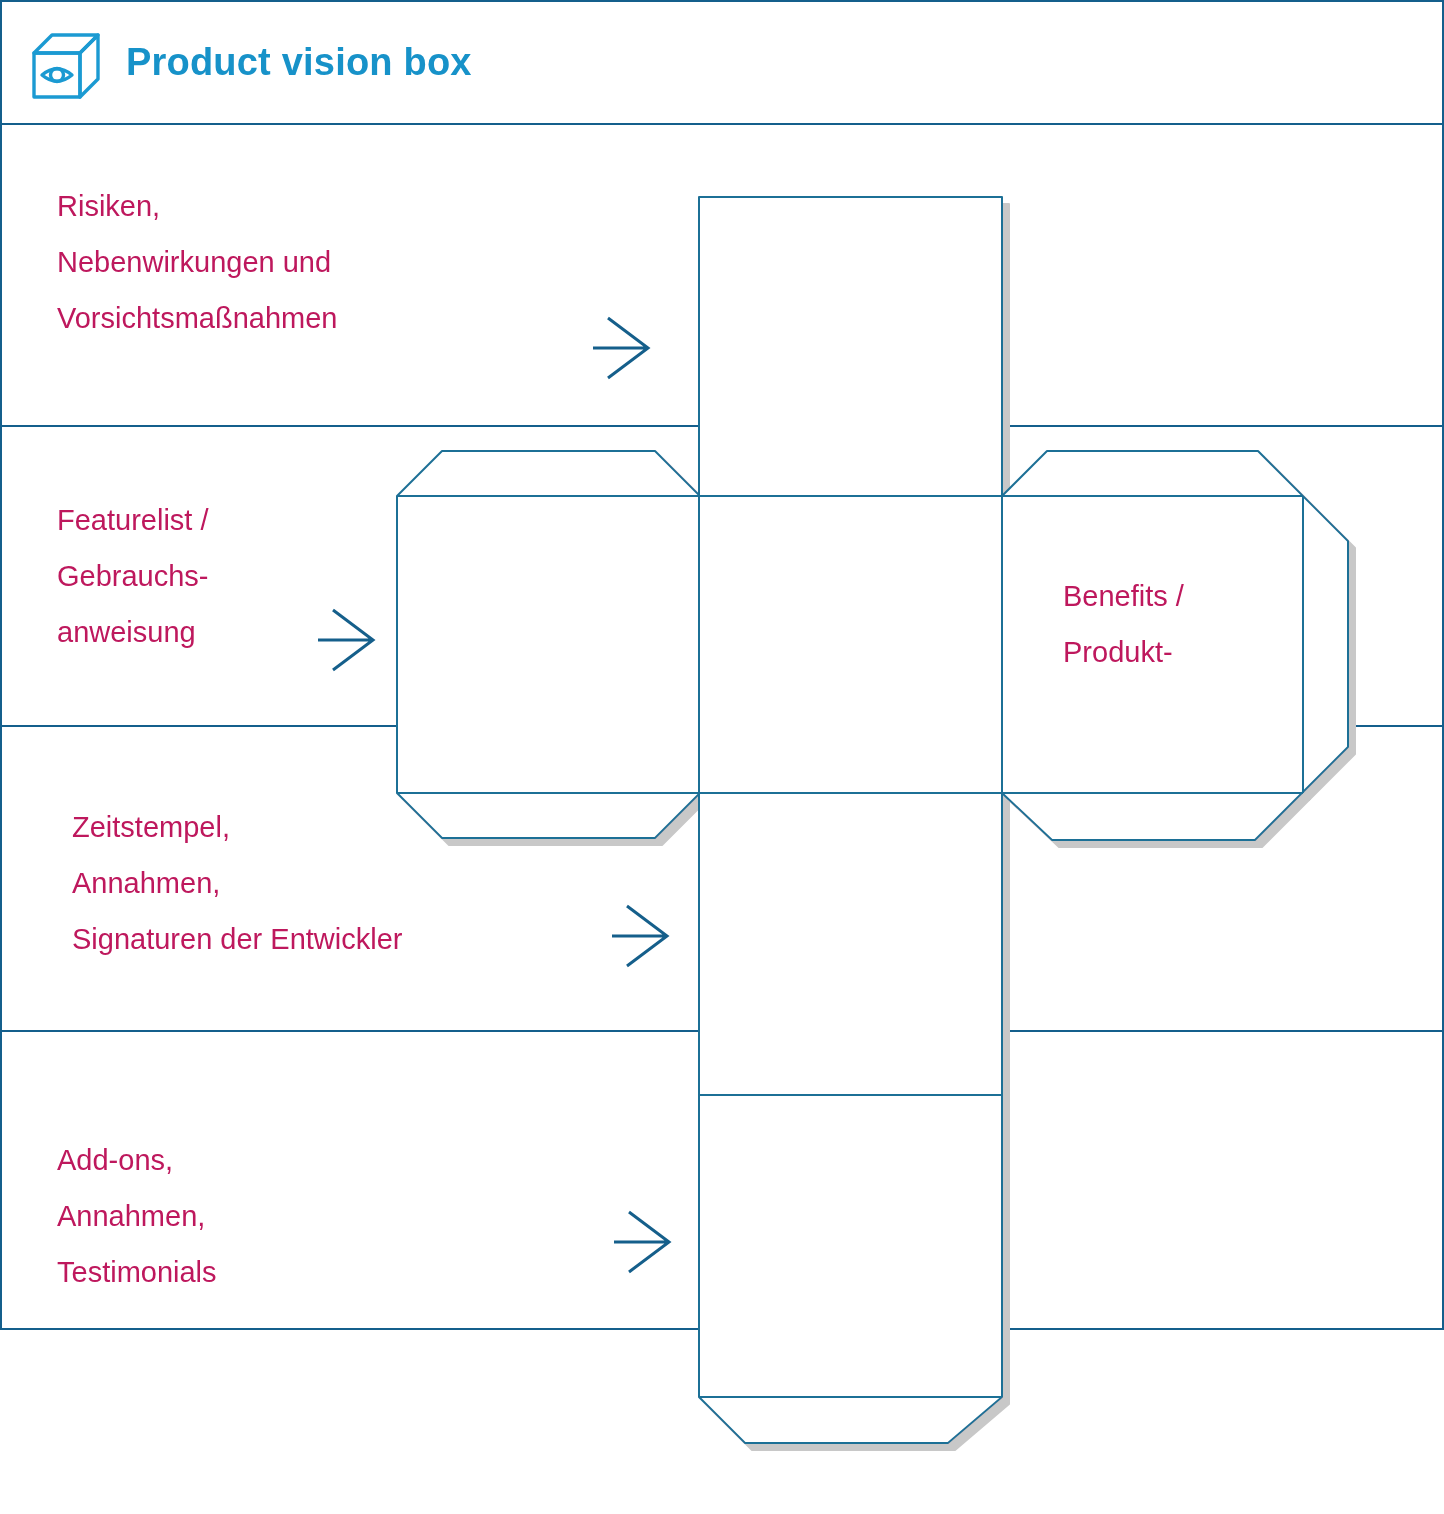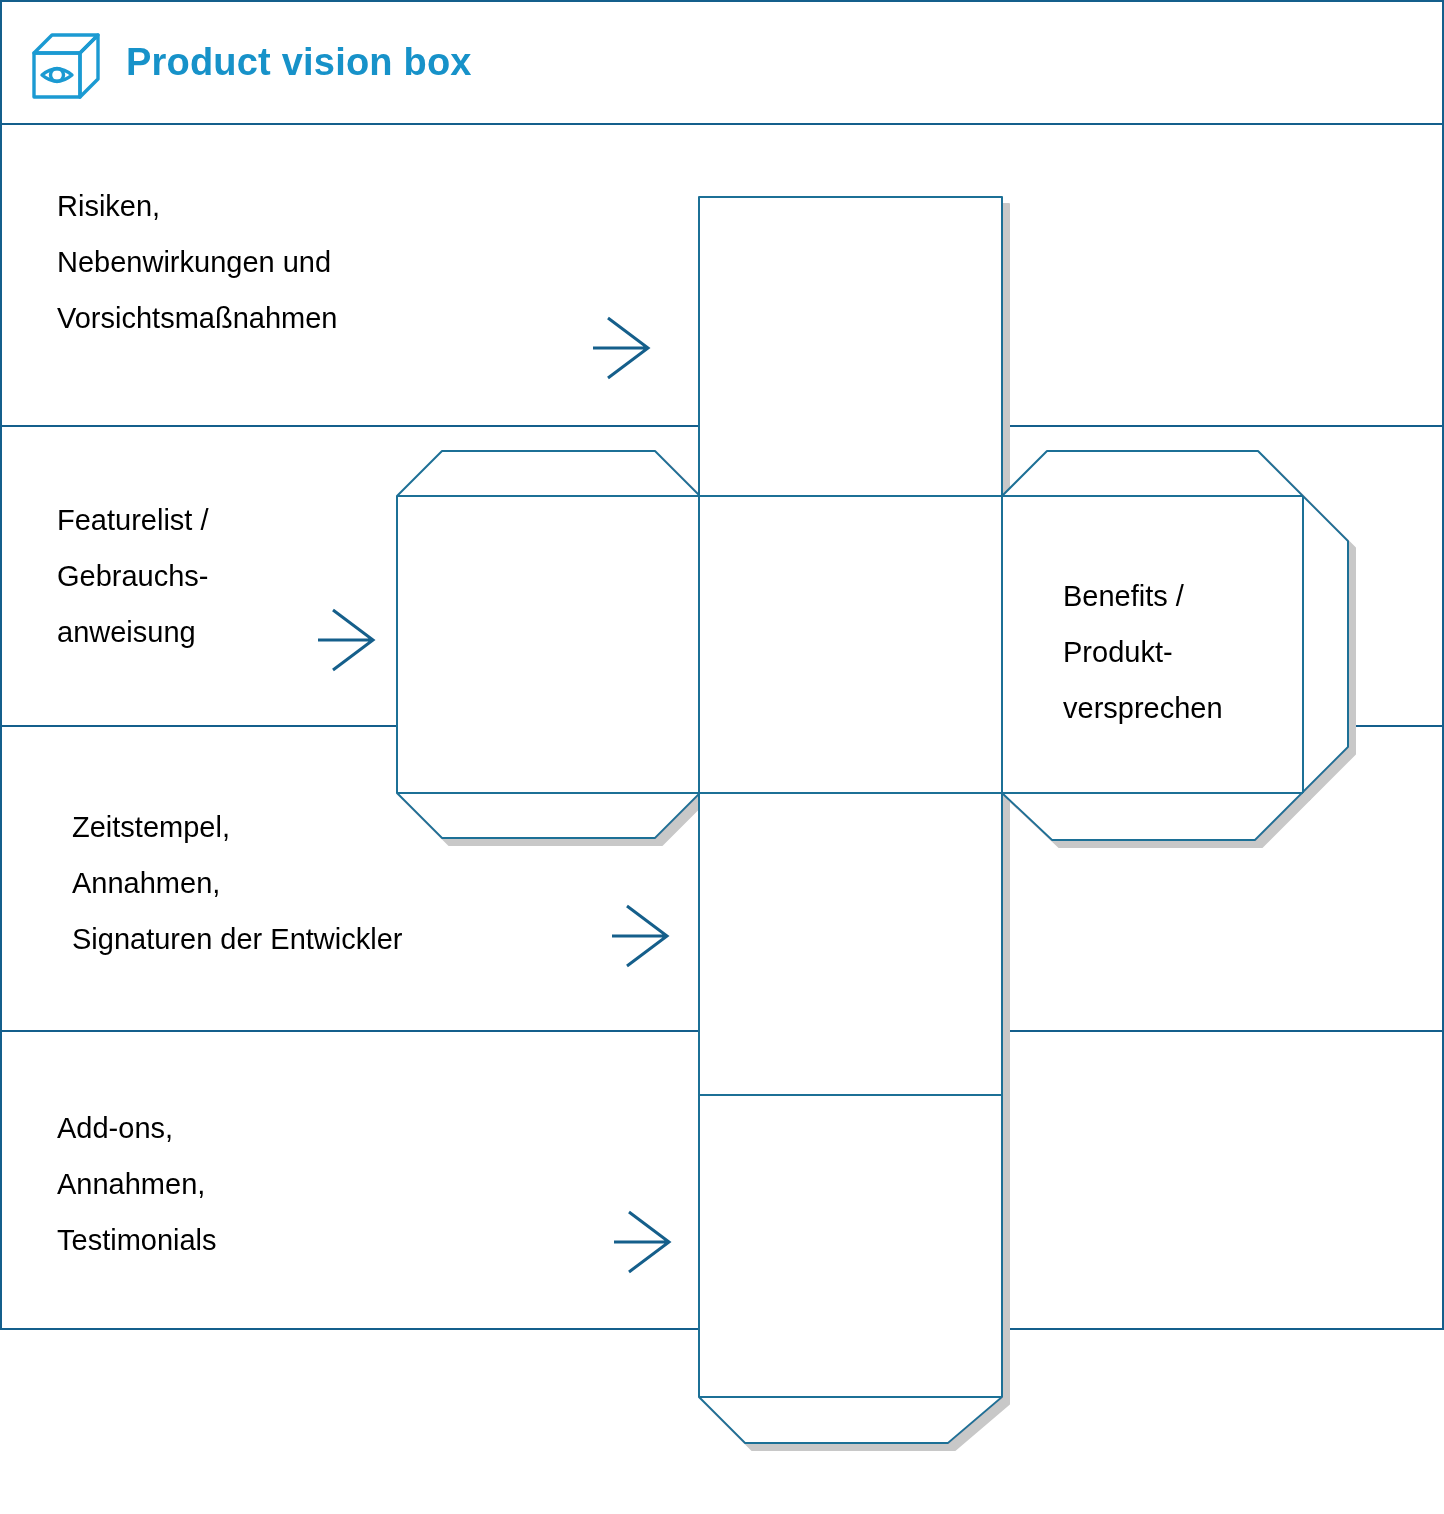--- a/index.html
+++ b/index.html
@@ -33,26 +33,26 @@
   .row-4{top:1030px;height:300px;}
   
   .net-svg{position:absolute;left:0;top:0;}
   .net-piece{fill:#ffffff;stroke:#1f7096;stroke-width:2;stroke-linejoin:round;}
   .net-fold{fill:none;stroke:#1f7096;stroke-width:2;}
   .arrow{fill:none;stroke:#155f8b;stroke-width:3;}
   
   .label{
     position:absolute;
     font-size:29px;line-height:56px;font-weight:400;
-    color:#000000;white-space:nowrap;
+    color:#be185d;white-space:nowrap;
   }
   .label-row-1{left:57px;top:178px;}
   .label-row-2{left:57px;top:492px;}
   .label-row-3{left:72px;top:799px;}
-  .label-row-4{left:57px;top:1100px;}
+  .label-row-4{left:57px;top:1132px;}
   .label-front{left:745px;top:568px;}
   .label-benefits{left:1063px;top:568px;}
 </style>
 </head>
 <body>
 
 <div class="page">
 
   <div class="header">
     <svg class="cube-icon" width="76" height="76" viewBox="0 0 76 76">
@@ -117,16 +117,15 @@
   </div>
   <div class="label label-row-4">
     <div>Add-ons,</div>
     <div>Annahmen,</div>
     <div>Testimonials</div>
   </div>
 
   <div class="label label-benefits">
     <div>Benefits /</div>
     <div>Produkt-</div>
-    <div>versprechen</div>
   </div>
 
 </div>
 
 </body></html>

